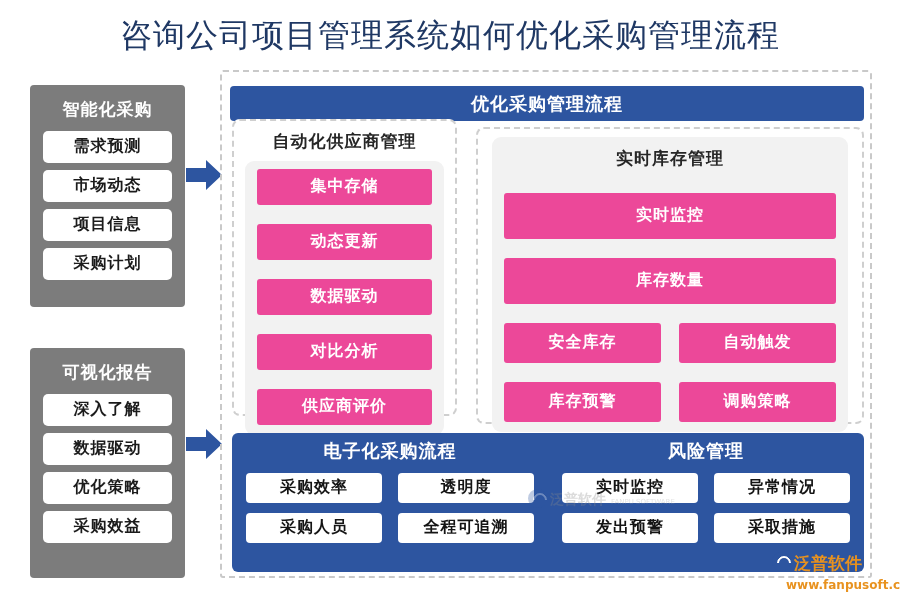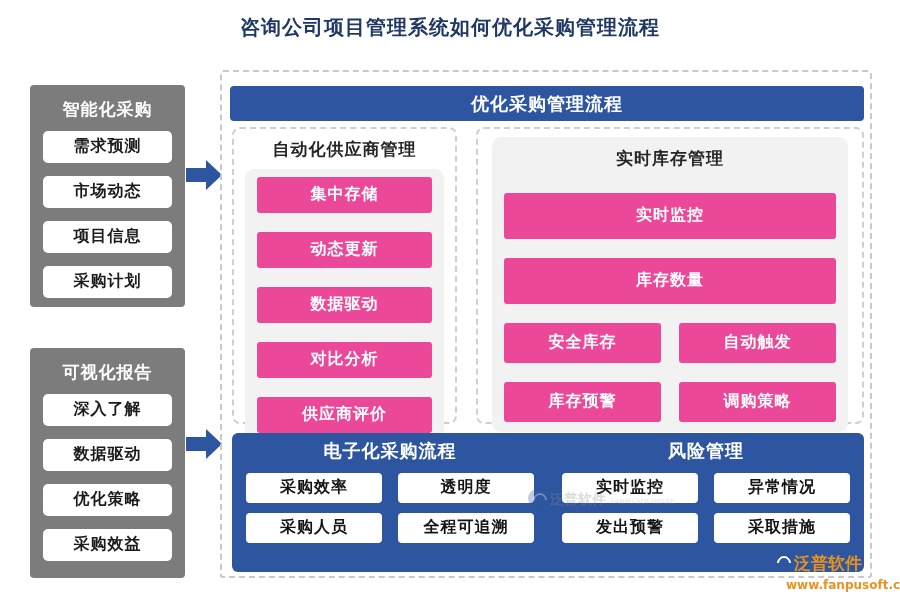--- a/index.html
+++ b/index.html
@@ -8,21 +8,21 @@
     background: #ffffff;
     font-family: "DejaVu Serif", "Liberation Serif", serif;
     overflow: hidden;
   }
   #root { position: relative; width: 900px; height: 600px; }
 
   
   .page-title {
     position: absolute; top: 14px; left: 0; width: 900px;
     text-align: center;
-    font-size: 20px; font-weight: bold;
+    font-size: 32px; font-weight: normal;
     color: #1F3864;
     letter-spacing: 1px;
     font-family: "DejaVu Serif", "Liberation Serif", serif;
   }
 
   
   .gray-panel {
     position: absolute;
     background: #7C7C7C;
     border-radius: 4px;
@@ -32,21 +32,21 @@
     color: #ffffff;
     font-size: 17px;
     font-weight: bold;
     text-align: center;
     letter-spacing: 1px;
     margin-top: 13px;
     margin-bottom: 10px;
   }
   .gray-panel .gp-items {
     padding: 0 13px;
-    display: flex; flex-direction: column; gap: 13px;
+    display: flex; flex-direction: column; gap: 7px;
   }
   .white-chip {
     background: #ffffff;
     border-radius: 5px;
     text-align: center;
     font-size: 16px;
     font-weight: bold;
     color: #1b1b1b;
     padding: 5px 0 6px 0;
     letter-spacing: 1px;
@@ -85,21 +85,21 @@
     display: flex; align-items: center; justify-content: center;
   }
 
   
   .sub-dashed {
     position: absolute;
     border: 2px dashed #cfcfcf;
     border-radius: 8px;
     background: #ffffff;
   }
-  #sub-supplier { left: 232px; top: 127px; width: 225px; height: 297px; }
+  #sub-supplier { left: 232px; top: 119px; width: 225px; height: 297px; }
   #sub-inventory { left: 476px; top: 127px; width: 388px; height: 297px; }
 
   .sub-title {
     text-align: center;
     font-size: 17px; font-weight: bold;
     color: #262626;
     letter-spacing: 1px;
     margin-top: 9px; margin-bottom: 8px;
   }
 

